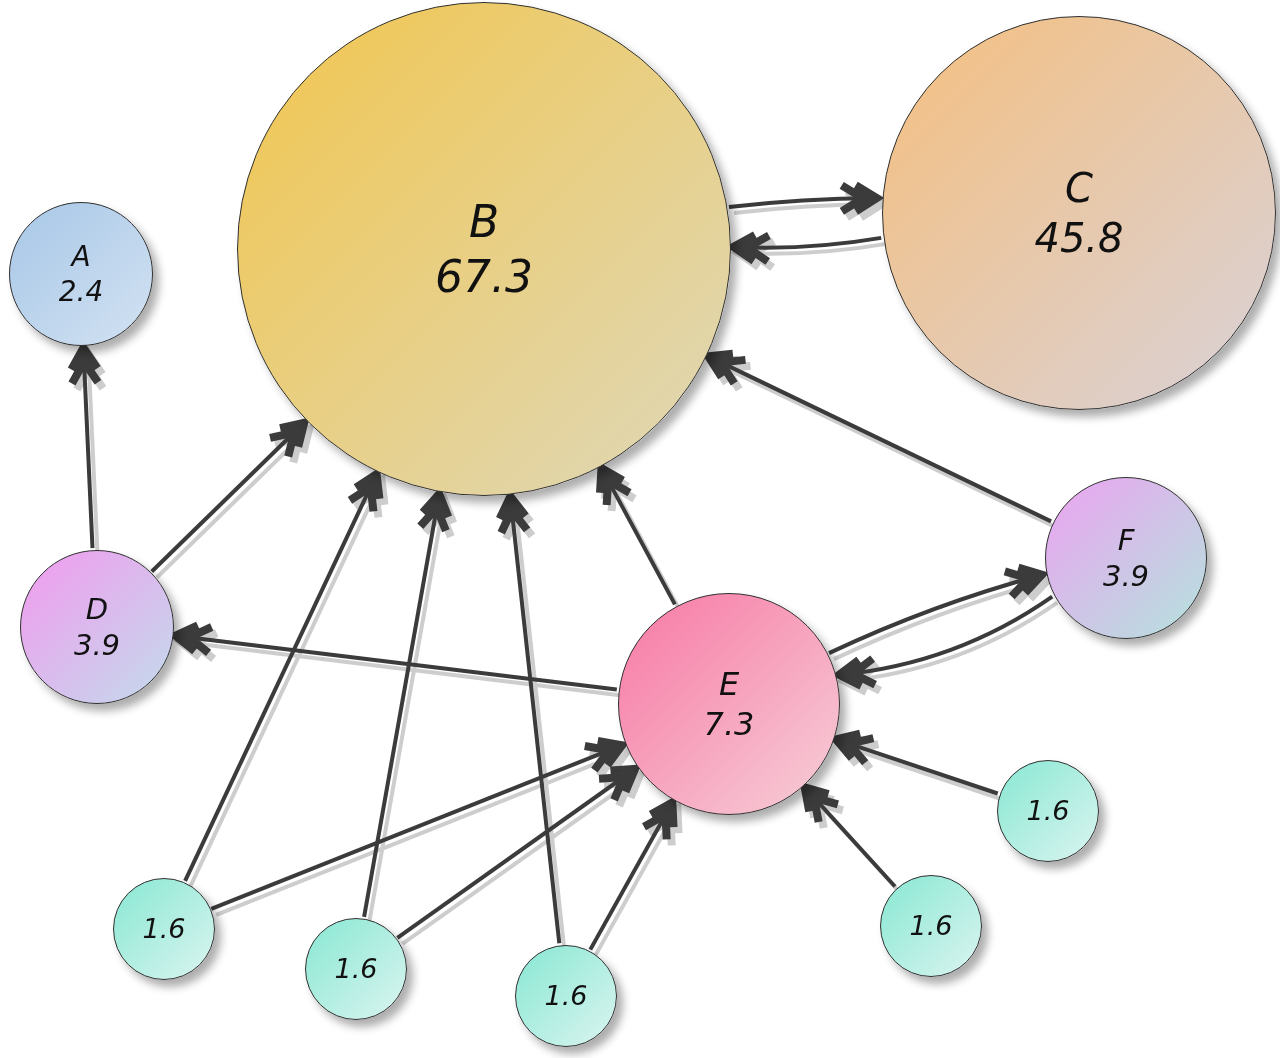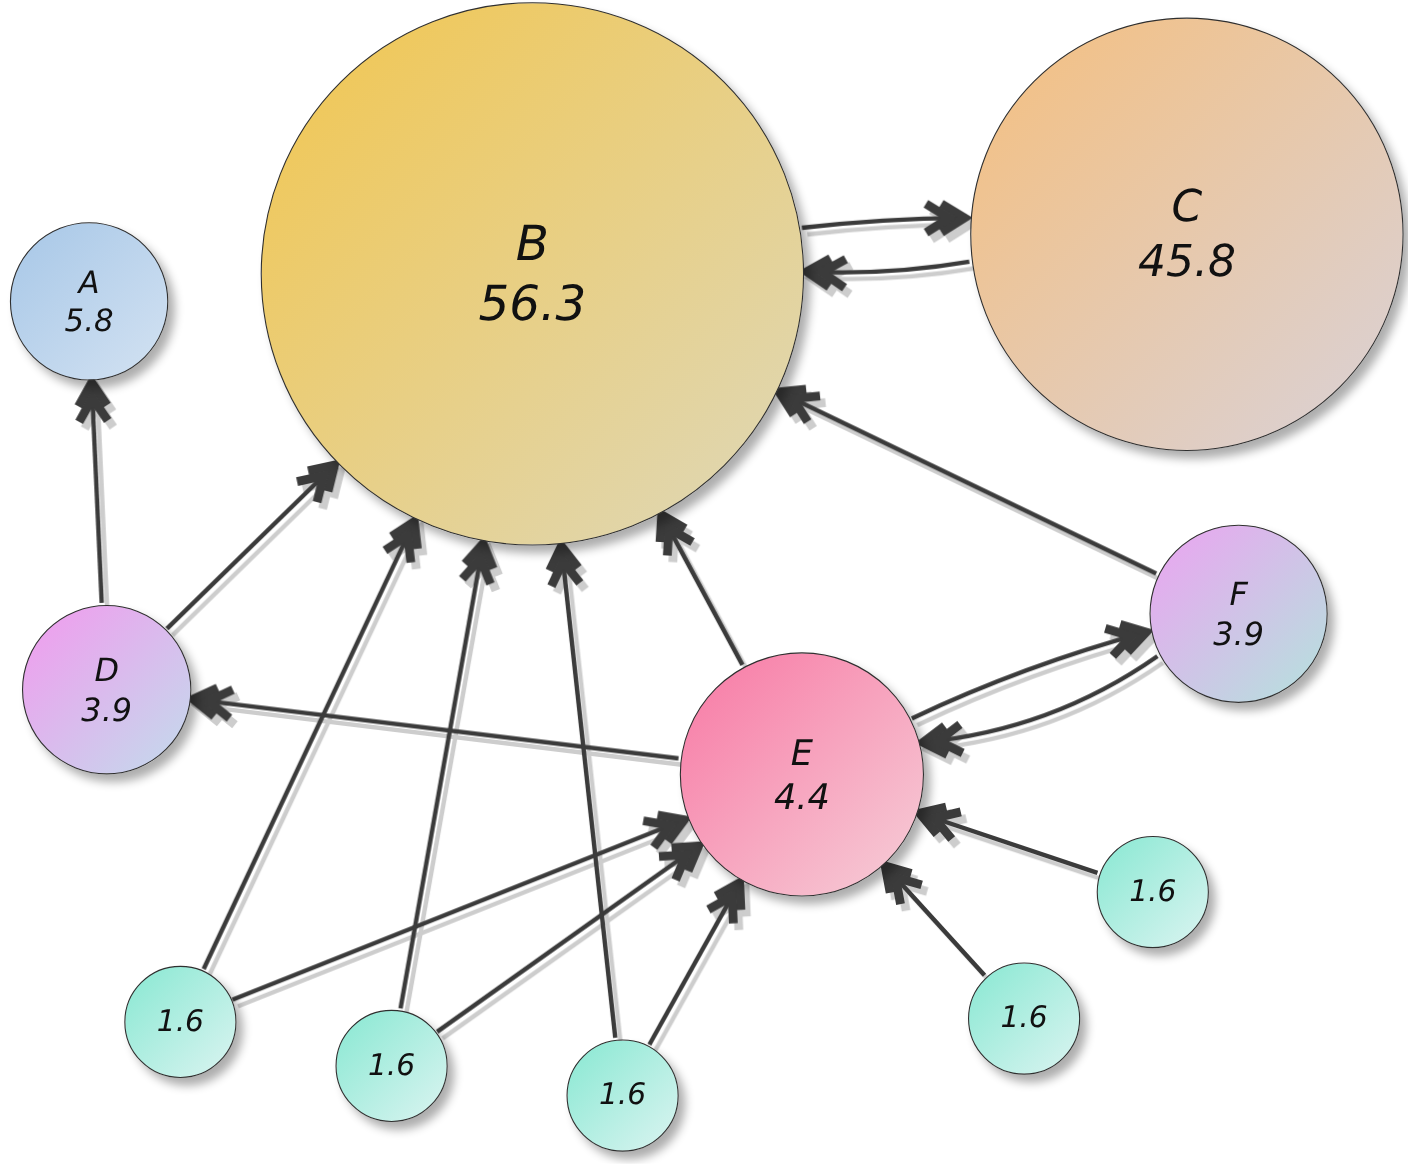--- a/index.html
+++ b/index.html
@@ -206,37 +206,37 @@
         <path d="M 997.7 793.5 Q 916.9 766.4 836.1 739.3" stroke="#3b3b3b" stroke-width="4" fill="none"></path>
         <g transform="translate(836.1,739.3) rotate(-161.5)" stroke="#3b3b3b" stroke-width="8" fill="none" stroke-linejoin="miter">
           <path d="M -21 -13 L 0 0 L -21 13"></path>
           <path d="M -35 -13 L -14 0 L -35 13"></path>
         </g>
       </g>
     </svg>
 
 <div class="node" style="left: 9px; top: 202px; width: 142px; height: 142px; background: linear-gradient(135deg, rgb(167, 199, 231), rgb(211, 226, 242)); border-color: rgb(47, 47, 47); color: rgb(17, 17, 17); font-size: 28px;">
       <span class="node-letter">A</span>
-      <span class="node-value">5.8</span>
+      <span class="node-value">2.4</span>
     </div>
     <div class="node" style="left: 237px; top: 2px; width: 492px; height: 492px; background: linear-gradient(135deg, rgb(242, 198, 78), rgb(222, 216, 186)); border-color: rgb(47, 47, 47); color: rgb(17, 17, 17); font-size: 44px;">
       <span class="node-letter">B</span>
-      <span class="node-value">56.3</span>
+      <span class="node-value">67.3</span>
     </div>
     <div class="node" style="left: 882px; top: 16px; width: 392px; height: 392px; background: linear-gradient(135deg, rgb(245, 191, 126), rgb(217, 210, 217)); border-color: rgb(47, 47, 47); color: rgb(17, 17, 17); font-size: 40px;">
       <span class="node-letter">C</span>
       <span class="node-value">45.8</span>
     </div>
     <div class="node" style="left: 20px; top: 550px; width: 152px; height: 152px; background: linear-gradient(135deg, rgb(242, 154, 238), rgb(194, 220, 236)); border-color: rgb(47, 47, 47); color: rgb(17, 17, 17); font-size: 29px;">
       <span class="node-letter">D</span>
       <span class="node-value">3.9</span>
     </div>
     <div class="node" style="left: 618px; top: 593px; width: 220px; height: 220px; background: linear-gradient(135deg, rgb(248, 120, 164), rgb(246, 207, 216)); border-color: rgb(47, 47, 47); color: rgb(17, 17, 17); font-size: 32px;">
       <span class="node-letter">E</span>
-      <span class="node-value">4.4</span>
+      <span class="node-value">7.3</span>
     </div>
     <div class="node" style="left: 1045px; top: 477px; width: 160px; height: 160px; background: linear-gradient(135deg, rgb(236, 163, 241), rgb(180, 227, 221)); border-color: rgb(47, 47, 47); color: rgb(17, 17, 17); font-size: 29px;">
       <span class="node-letter">F</span>
       <span class="node-value">3.9</span>
     </div>
     <div class="node" style="left: 113px; top: 878px; width: 100px; height: 100px; background: linear-gradient(135deg, rgb(136, 232, 210), rgb(219, 244, 241)); border-color: rgb(47, 47, 47); color: rgb(17, 17, 17); font-size: 27px;">
       <span class="node-value">1.6</span>
     </div>
     <div class="node" style="left: 305px; top: 918px; width: 100px; height: 100px; background: linear-gradient(135deg, rgb(136, 232, 210), rgb(219, 244, 241)); border-color: rgb(47, 47, 47); color: rgb(17, 17, 17); font-size: 27px;">
       <span class="node-value">1.6</span>

